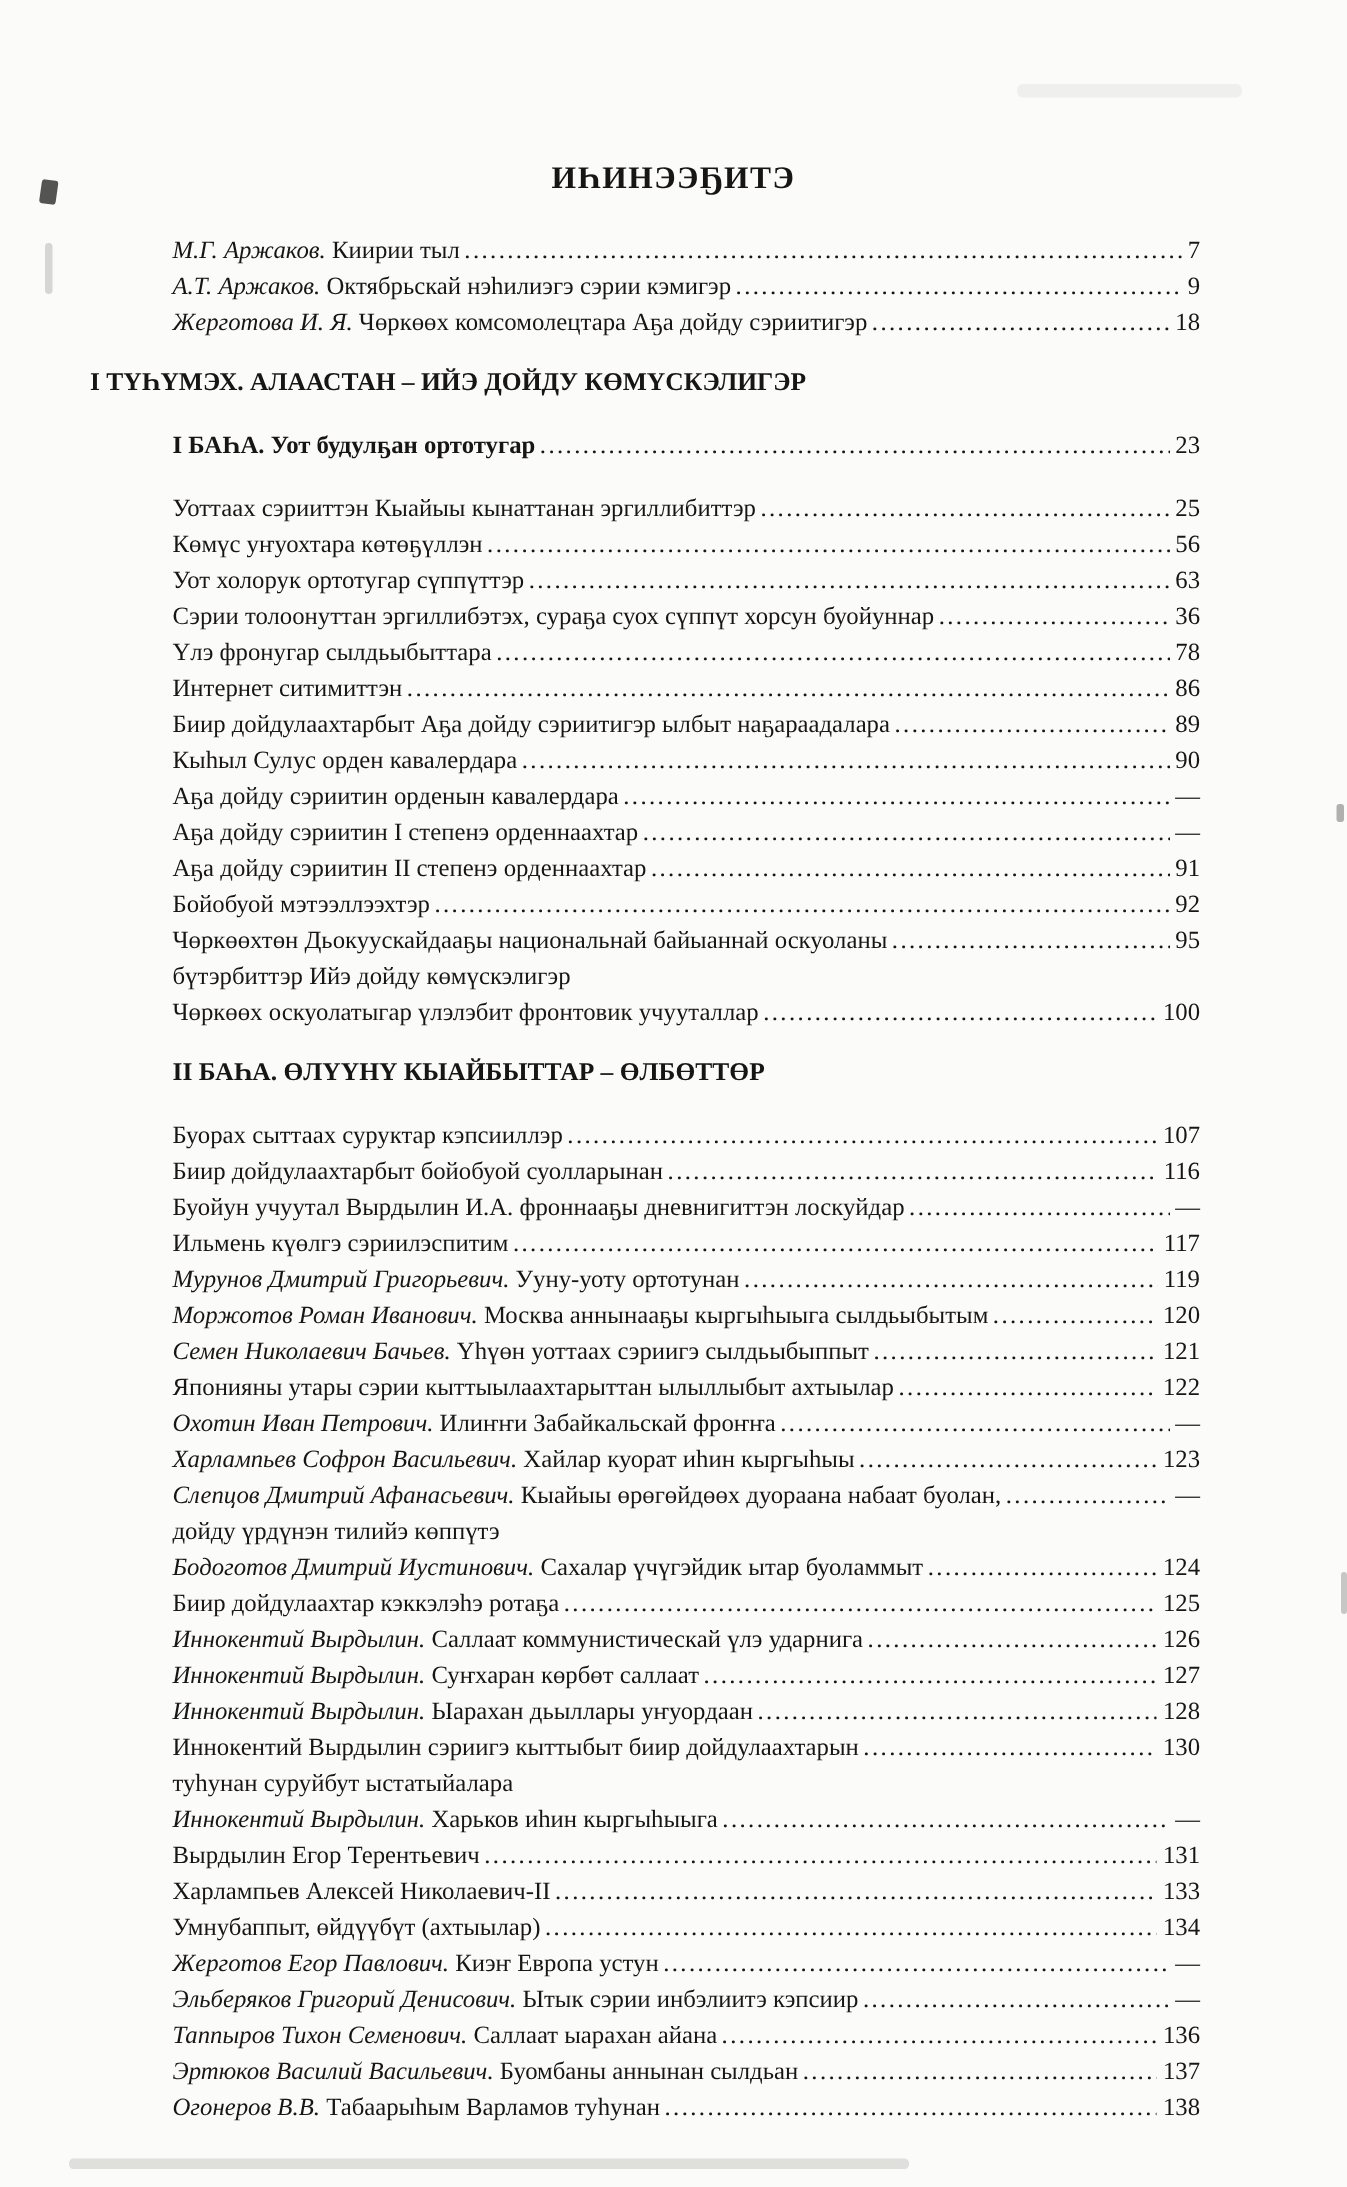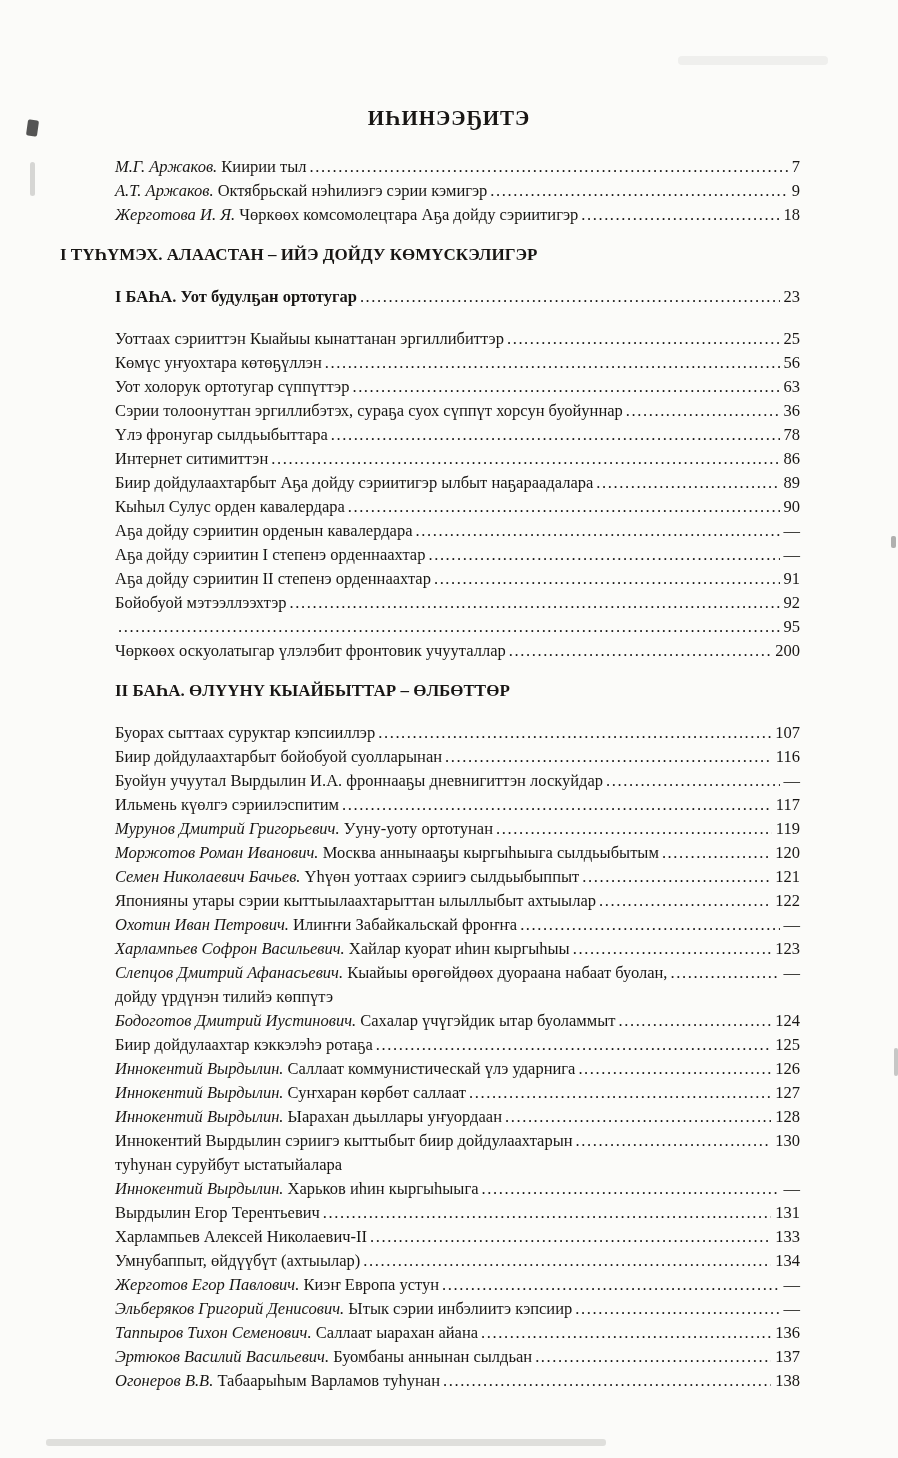--- a/index.html
+++ b/index.html
@@ -179,27 +179,29 @@
     <span class="entry-text"><span class="rest">Аҕа дойду сэриитин II степенэ орденнаахтар</span></span>
     <span class="leader"></span>
     <span class="entry-page">91</span>
   </div>
         <div class="entry">
     <span class="entry-text"><span class="rest">Бойобуой мэтээллээхтэр</span></span>
     <span class="leader"></span>
     <span class="entry-page">92</span>
   </div>
         <div class="entry">
+    <span class="entry-text"><span class="rest">Чөркөөхтөн Дьокуускайдааҕы национальнай байыаннай оскуоланы
+бүтэрбиттэр Ийэ дойду көмүскэлигэр</span></span>
     <span class="leader"></span>
     <span class="entry-page">95</span>
   </div>
         <div class="entry">
     <span class="entry-text"><span class="rest">Чөркөөх оскуолатыгар үлэлэбит фронтовик учууталлар</span></span>
     <span class="leader"></span>
-    <span class="entry-page">200</span>
+    <span class="entry-page">100</span>
   </div>
       </div>
       <div class="sub-header">II БАҺА. ӨЛҮҮНҮ КЫАЙБЫТТАР – ӨЛБӨТТӨР</div>
       <div class="entry-block">
         <div class="entry">
     <span class="entry-text"><span class="rest">Буорах сыттаах суруктар кэпсииллэр</span></span>
     <span class="leader"></span>
     <span class="entry-page">107</span>
   </div>
         <div class="entry">

